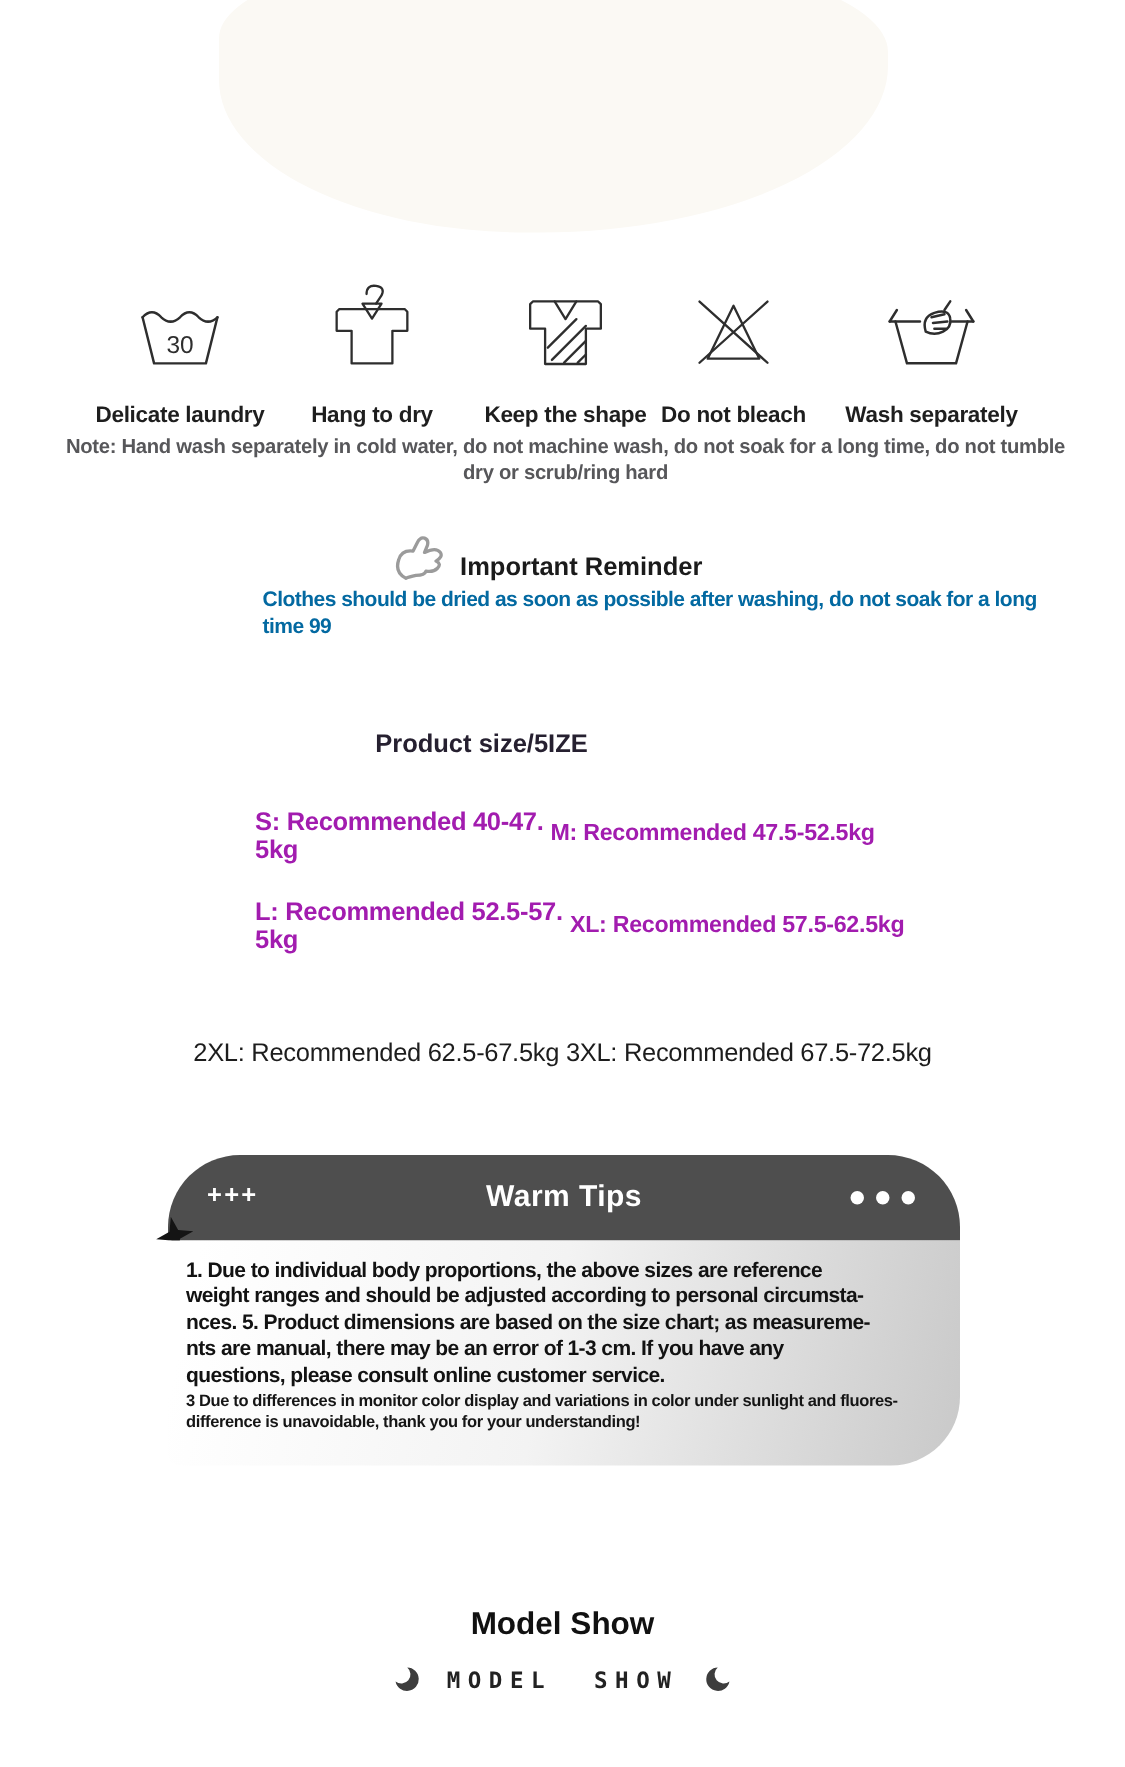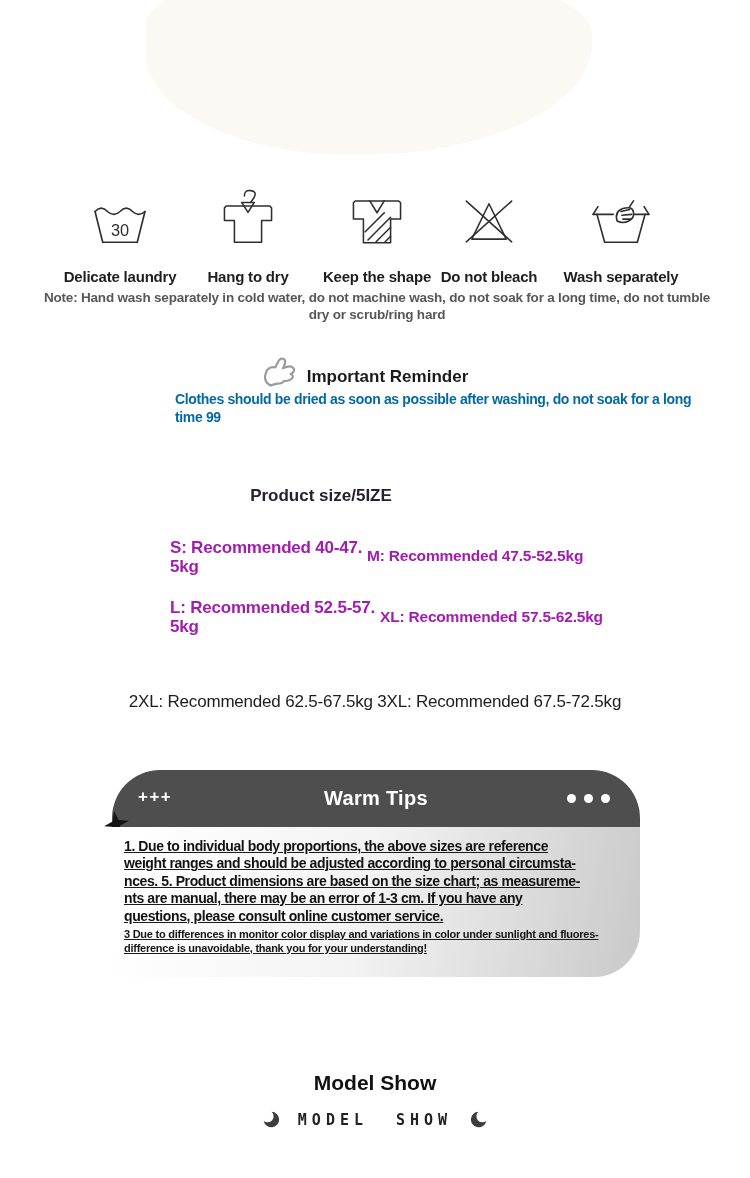--- a/index.html
+++ b/index.html
@@ -42,21 +42,21 @@
                border-radius:48px 48px 0 0;display:flex;align-items:center;}
   .tips-plus{position:absolute;left:26px;top:17px;color:#ffffff;font-size:17px;
              font-weight:bold;letter-spacing:1.5px;}
   .tips-title{width:100%;text-align:center;color:#ffffff;font-size:20px;
               font-weight:bold;letter-spacing:0.3px;}
   .tips-dots{position:absolute;right:30px;top:24px;display:flex;gap:8px;}
   .tips-dots i{width:9px;height:9px;border-radius:50%;background:#ffffff;}
   .tips-star{position:absolute;left:-9px;top:40px;width:27px;height:27px;transform:rotate(-12deg);}
   .tips-body{position:relative;height:150px;
              background:linear-gradient(102deg,#ffffff 4%,#f3f3f3 48%,#c9c9c9 100%);
-             border-radius:0 0 46px 8px;padding:11px 12px 0 12px;box-sizing:border-box;text-decoration:underline;}
+             border-radius:0 0 46px 8px;padding:11px 12px 0 12px;box-sizing:border-box;}
   .tips-p1 div{font-size:14px;font-weight:bold;color:#121212;letter-spacing:-0.4px;
                line-height:17.4px;white-space:nowrap;}
   .tips-p2{margin-top:3px;}
   .tips-p2 div{font-size:11px;font-weight:bold;color:#151515;letter-spacing:-0.25px;
                line-height:13.6px;white-space:nowrap;}
 
   .model-title{top:1071px;left:0;width:750px;text-align:center;font-size:21px;
                font-weight:bold;color:#111111;}
   .model-sub{top:1110px;left:0;width:750px;display:flex;justify-content:center;
              align-items:center;gap:18px;}

